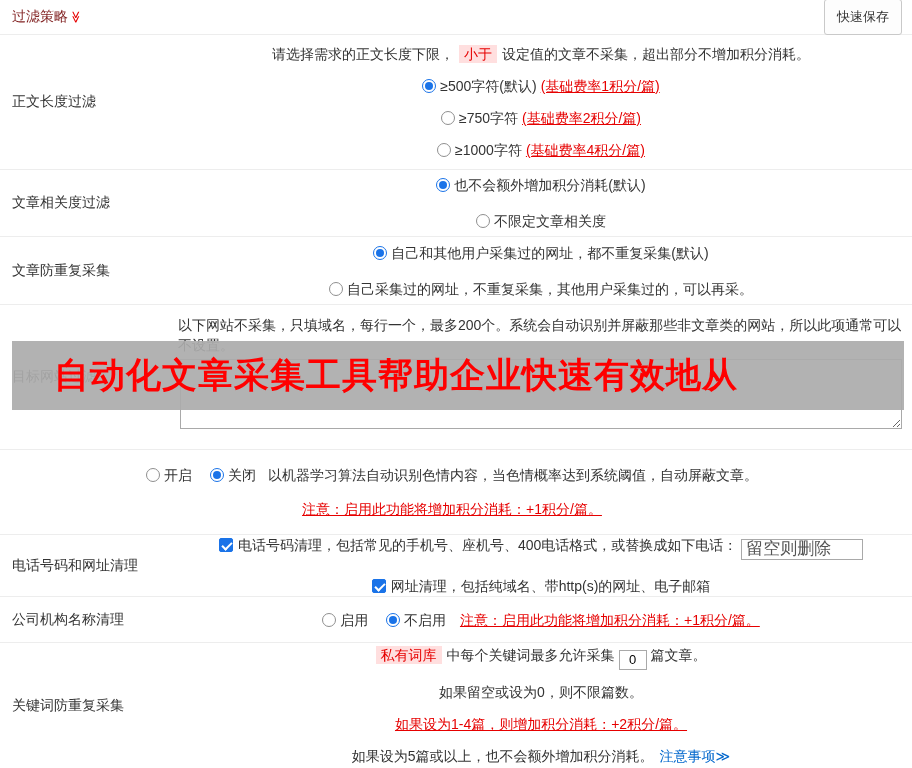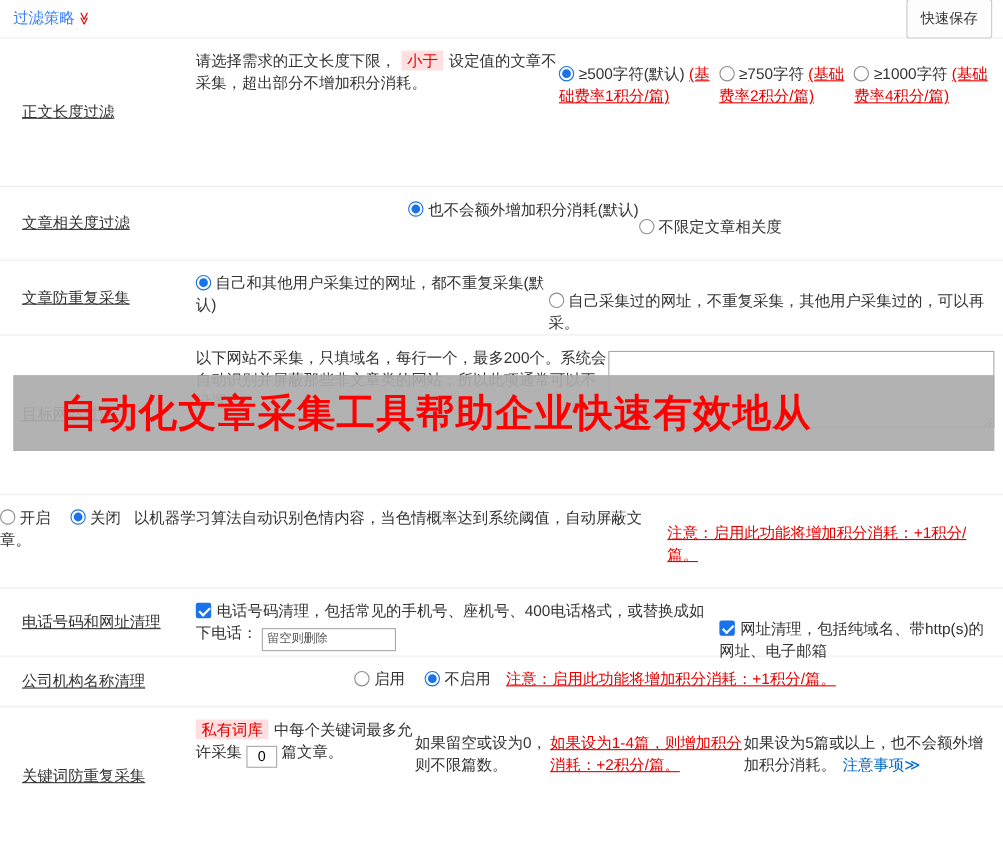--- a/index.html
+++ b/index.html
@@ -1,30 +1,30 @@
 <!DOCTYPE html>
 <html><head>
 <meta charset="utf-8">
 <style>
   * { box-sizing: border-box; margin: 0; padding: 0; }
   html,body { width: 912px; background: #fff; }
   body { font-family: "Liberation Sans", "DejaVu Sans", sans-serif; font-size: 14px; color: #333; position: relative; }
 
   .topbar { height: 35px; display: flex; align-items: center; justify-content: space-between;
             padding: 0 10px 0 12px; border-bottom: 1px solid #ededed; }
-  .page-title { color: #3b82f6; font-size: 14px; cursor: pointer; }
+  .page-title { color: #7f1d1d; font-size: 14px; cursor: pointer; }
   .chev { display: inline-block; color: #e60000; font-size: 12px; transform: rotate(90deg); margin-left: 2px; }
   .save-btn { background: #fdfdfd; border: 1px solid #c9c9c9; border-radius: 3px; padding: 8px 12px;
               font-size: 13px; color: #333; cursor: pointer; font-family: inherit; }
 
   .row { display: flex; border-bottom: 1px solid #ededed; }
-  .row-label { width: 178px; flex-shrink: 0; padding-left: 20px; display: flex; align-items: center;
-               color: #333; font-size: 14px; text-decoration: underline; }
-  .row-content { flex: 1; display: flex; flex-direction: row; justify-content: center;
-                 padding: 10px 8px 10px 0; }
+  .row-label { width: 178px; flex-shrink: 0; padding-left: 12px; display: flex; align-items: center;
+               color: #333; font-size: 14px; }
+  .row-content { flex: 1; display: flex; flex-direction: column; justify-content: center;
+                 padding: 10px 8px 10px 0; align-items: center; }
   .line { line-height: 20px; }
 
   .red { color: #e60000; text-decoration: underline; }
   .note { color: #e60000; text-decoration: underline; margin-left: 4px; }
   .hl { color: #e60000; background: #ffdfdf; padding: 1px 5px; margin: 0 5px; }
   .link { color: #0066cc; cursor: pointer; margin-left: 6px; }
 
   .opt { cursor: pointer; display: block; }
   .radio { display: inline-block; width: 14px; height: 14px; border: 1px solid #8f8f8f; border-radius: 50%;
            background: #fff; vertical-align: -2px; margin-right: 4px; position: relative; }
@@ -33,21 +33,21 @@
            border-radius: 50%; background: #1a73e8; }
   .checkbox { display: inline-block; width: 14px; height: 14px; border: 1px solid #8f8f8f; border-radius: 2px;
            background: #fff; vertical-align: -2px; margin-right: 5px; position: relative; }
   .checkbox.checked { background: #1a73e8; border-color: #1a73e8; }
   .checkbox.checked::after { content: ""; position: absolute; left: 4px; top: 1px; width: 4px; height: 8px;
            border: solid #fff; border-width: 0 2px 2px 0; transform: rotate(45deg); }
 
   textarea.site-box { width: calc(100% - 4px); height: 70px; border: 1px solid #a9a9a9; resize: both;
            font-family: inherit; font-size: 13px; padding: 3px; margin-top: 4px; }
   input.phone-input { width: 122px; height: 21px; border: 1px solid #a9a9a9; font-family: inherit;
-           font-size: 11px; padding: 0 4px; color: #333; vertical-align: -4px; }
+           font-size: 17px; padding: 0 4px; color: #333; vertical-align: -4px; }
   input.phone-input::placeholder { color: #555; }
   input.count-input { width: 28px; height: 20px; border: 1px solid #a9a9a9; font-family: inherit;
            font-size: 13px; text-align: center; margin: 0 4px; vertical-align: -4px; }
 
   .gap8  > * + * { margin-top: 16px; }
   .gap12 > * + * { margin-top: 12px; }
   .gap14 > * + * { margin-top: 14px; }
 
   .watermark { position: absolute; left: 12px; top: 341px; width: 892px; height: 69px;
            background: rgba(171,171,171,0.92); display: flex; align-items: center; padding-left: 42px;

